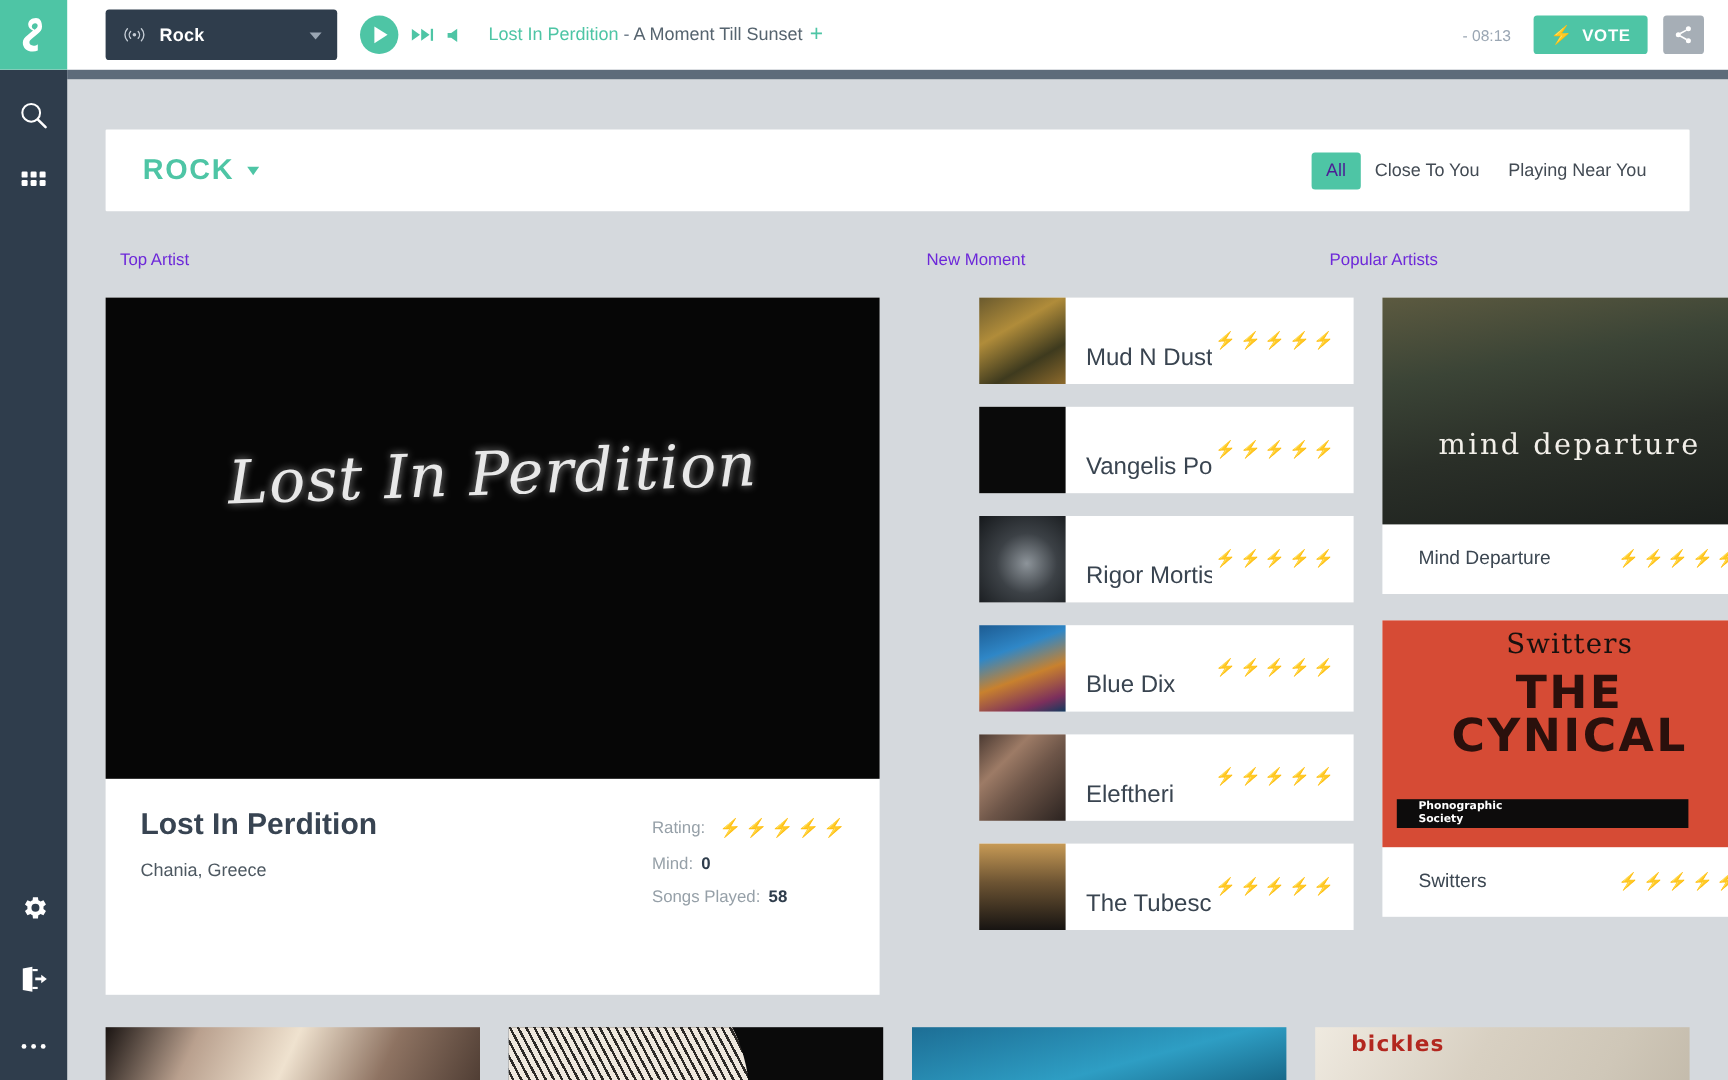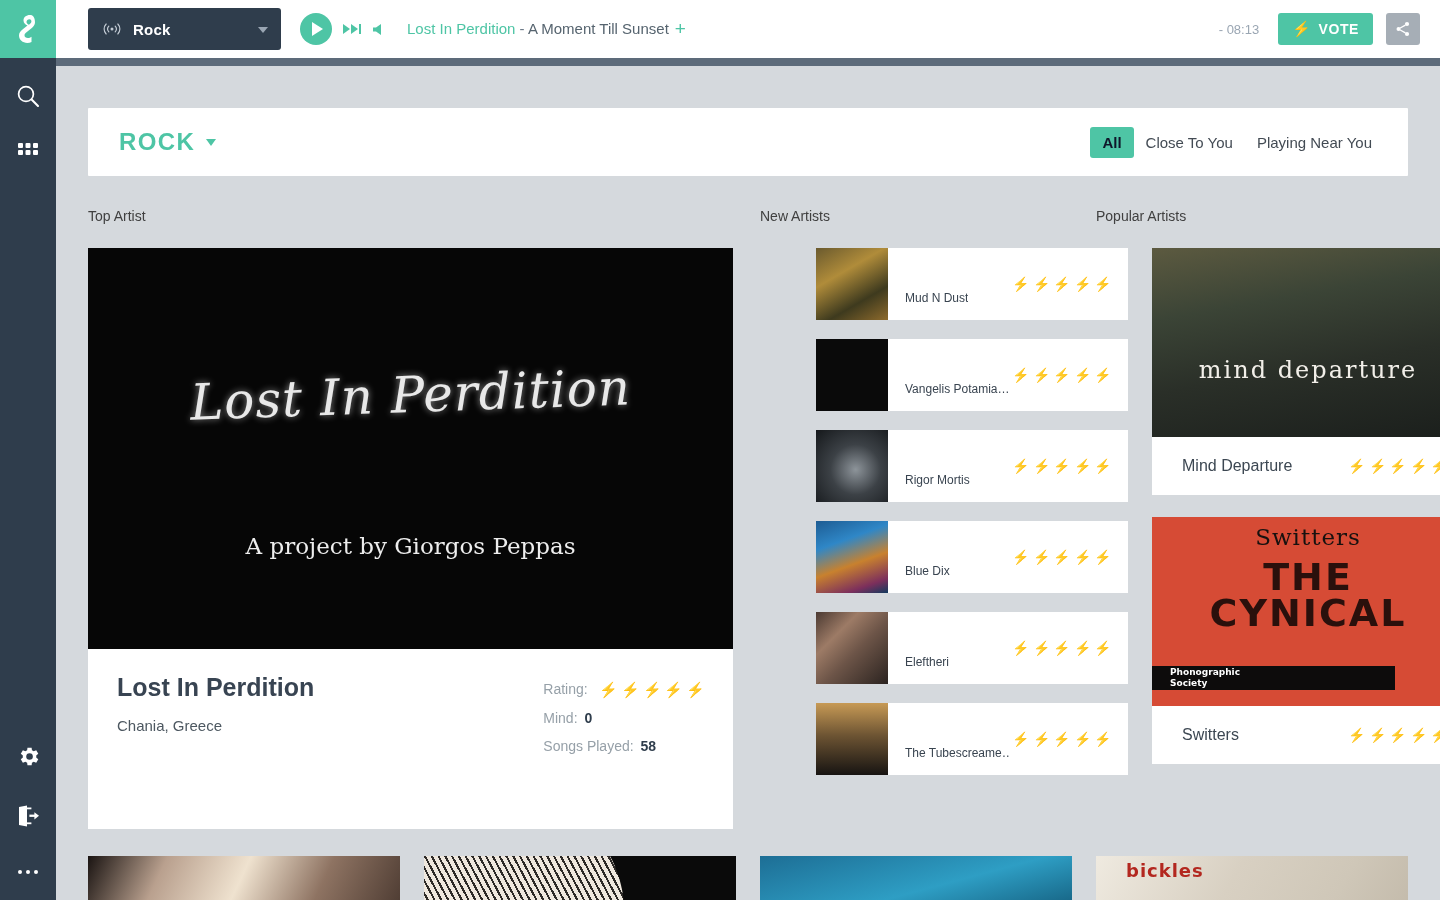--- a/index.html
+++ b/index.html
@@ -147,25 +147,25 @@
     border-right: 5px solid transparent;
     border-top: 7px solid #4ec5a5;
     cursor: pointer;
   }
   .filters { margin-left: auto; display: flex; align-items: center; padding-right: 24px; }
   .filter {
     font-size: 15px; color: #434b54;
     padding: 7px 12px; cursor: pointer; border-radius: 3px;
     white-space: nowrap;
   }
-  .filter.active { background: #4ec5a5; color: #0f172a; font-weight: bold; }
+  .filter.active { background: #4ec5a5; color: #4c1d95; font-weight: normal; }
 
   .col-label {
     position: absolute;
-    font-size: 14px; color: #404040;
+    font-size: 14px; color: #6d28d9; margin-left: 12px;
   }
   .col-top   { top: 142px; left: 32px; }
   .col-new   { top: 142px; left: 704px; }
   .col-pop   { top: 142px; left: 1040px; }
 
   
   .hero-card {
     position: absolute; top: 182px; left: 32px;
     width: 645px; height: 581px;
     background: #ffffff;
@@ -206,21 +206,21 @@
   .new-col { position: absolute; top: 182px; left: 760px; width: 312px; }
   .new-item {
     height: 72px; background: #ffffff; margin-bottom: 19px;
     display: flex; align-items: center; cursor: pointer;
   }
   .new-thumb {
     width: 72px; height: 72px; flex: 0 0 72px;
     background-size: cover; background-position: center;
   }
   .new-name {
-    margin-left: 17px; font-size: 12px; color: #394450;
+    margin-left: 17px; font-size: 20px; color: #394450;
     white-space: nowrap; overflow: hidden; margin-top: 28px;
   }
   .new-bolts { margin-left: auto; padding-right: 16px; white-space: nowrap; }
 
   
   .pop-col { position: absolute; top: 182px; left: 1096px; width: 312px; }
   .pop-card { background: #ffffff; margin-bottom: 22px; cursor: pointer; }
   .pop-img { width: 312px; height: 189px; background-size: cover; background-position: center; position: relative; overflow: hidden; }
   .pop-bar { height: 58px; display: flex; align-items: center; padding: 0 16px 0 30px; }
   .pop-name { font-size: 16px; color: #3c4752; }
@@ -355,27 +355,26 @@
     <span class="page-title">ROCK</span>
     <span class="title-caret"></span>
     <div class="filters">
       <div class="filter active">All</div>
       <div class="filter">Close To You</div>
       <div class="filter">Playing Near You</div>
     </div>
   </div>
 
   <div class="col-label col-top">Top Artist</div>
-  <div class="col-label col-new">New Artists</div>
+  <div class="col-label col-new">New Moment</div>
   <div class="col-label col-pop">Popular Artists</div>
 
   <div class="hero-card">
     <div class="hero-img">
       <div class="hero-script">Lost In Perdition</div>
-      <div class="hero-sub">A project by Giorgos Peppas</div>
     </div>
     <div class="hero-meta">
       <div>
         <div class="hero-name">Lost In Perdition</div>
         <div class="hero-loc">Chania, Greece</div>
       </div>
       <div class="hero-stats">
         <div>
           <span>Rating:</span>
           <span class="bolts">
@@ -456,21 +455,21 @@
         <span class="pop-bolts">
           <span class="bolt">⚡</span><span class="bolt">⚡</span><span class="bolt">⚡</span><span class="bolt">⚡</span><span class="bolt">⚡</span>
         </span>
       </div>
     </div>
 
     <div class="pop-card">
       <div class="pop-img" style="background:#d64b35;">
         <div class="art-label" style="top:7px;font-size:23px;color:#17110f;letter-spacing:1px;">Switters</div>
         <div style="position:absolute;left:0;right:0;top:42px;text-align:center;font-family:'DejaVu Sans',sans-serif;font-weight:bold;font-size:38px;line-height:.96;color:#2a100c;letter-spacing:2px;">THE<br>CYNICAL</div>
-        <div style="position:absolute;left:0;bottom:16px;width:78%;height:24px;background:#0d0c0c;color:#fff;font-size:9px;font-weight:bold;line-height:11px;padding:1px 0 0 18px;font-family:'DejaVu Sans',sans-serif;">Phonographic<br>Society</div>
+        <div style="position:absolute;left:12px;bottom:16px;width:78%;height:24px;background:#0d0c0c;color:#fff;font-size:9px;font-weight:bold;line-height:11px;padding:1px 0 0 18px;font-family:'DejaVu Sans',sans-serif;">Phonographic<br>Society</div>
       </div>
       <div class="pop-bar">
         <span class="pop-name">Switters</span>
         <span class="pop-bolts">
           <span class="bolt">⚡</span><span class="bolt">⚡</span><span class="bolt">⚡</span><span class="bolt">⚡</span><span class="bolt">⚡</span>
         </span>
       </div>
     </div>
   </div>
 

